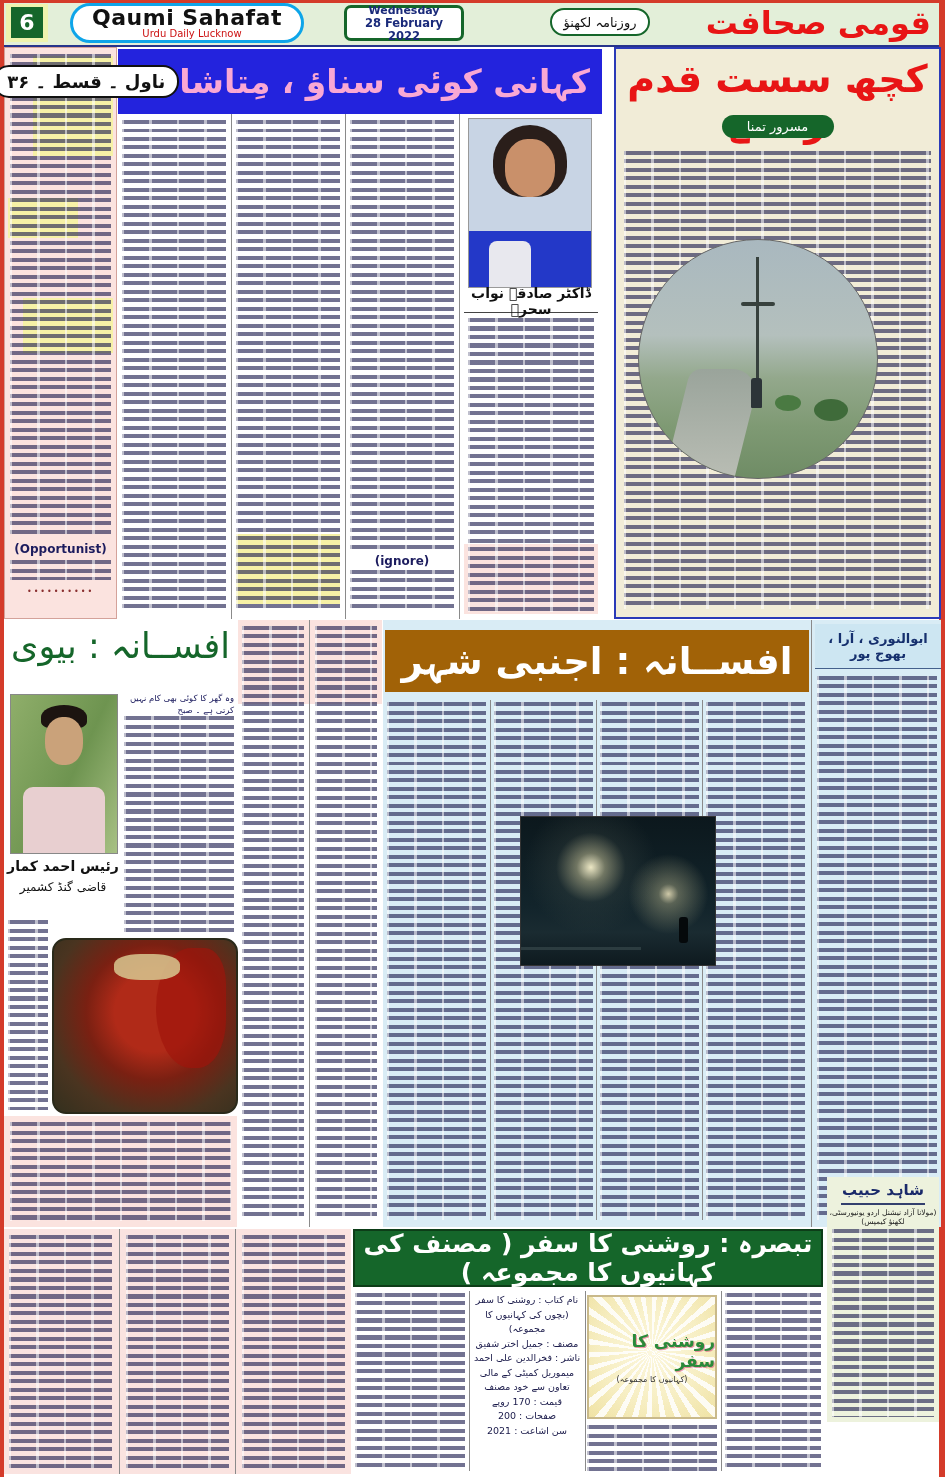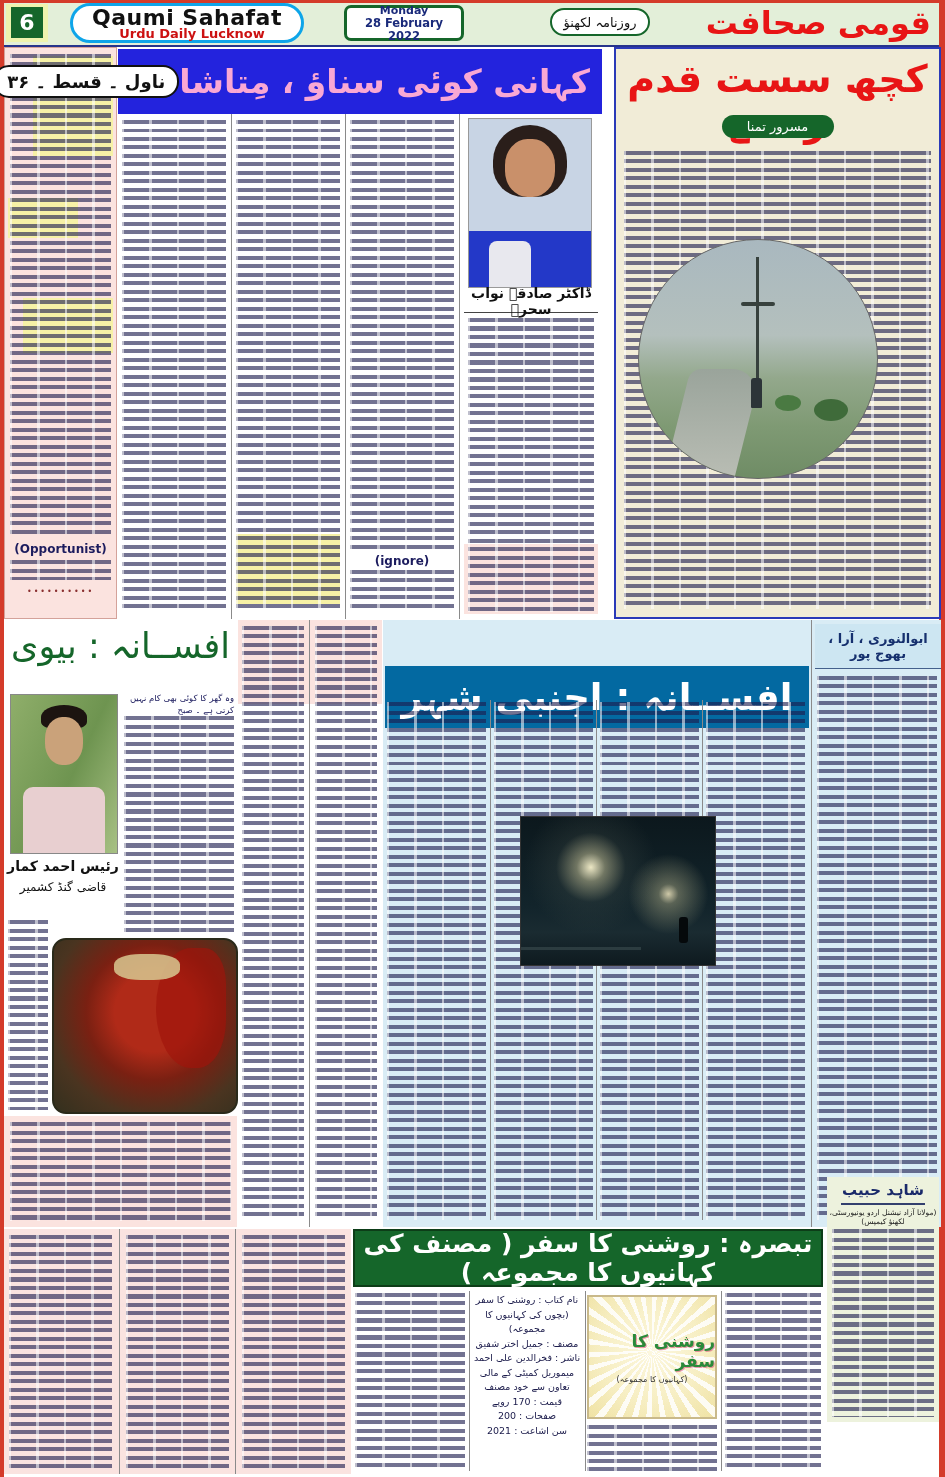--- a/index.html
+++ b/index.html
@@ -16,21 +16,21 @@
       repeating-linear-gradient(180deg, rgba(28,28,78,.62) 0 4px, transparent 4px 8.5px);}
   .sep{position:absolute;width:1px;background:#8a8a8a;}
   .rtl{direction:rtl;unicode-bidi:embed;}
   .center{display:flex;align-items:center;justify-content:center;text-align:center;}
   
   .header{left:4px;top:3px;width:935px;height:42px;background:#e3efd9;border-bottom:2px solid #26348c;}
   .numwrap{left:2px;top:1px;width:42px;height:38px;background:#eef3ae;}
   .pagenum{left:5px;top:3px;width:32px;height:31px;background:#15662a;color:#fff;font-size:22px;font-weight:bold;}
   .masthead{left:66px;top:0;width:234px;height:40px;background:#fff;border:3px solid #0ea5e9;border-radius:20px;box-sizing:border-box;flex-direction:column;}
   .mh-title{font-size:22px;font-weight:bold;color:#111;line-height:20px;letter-spacing:.5px;}
-  .mh-sub{font-size:13px;font-weight:bold;color:#cc1111;line-height:11px;margin-left:10px;}
+  .mh-sub{font-size:10px;font-weight:normal;color:#cc1111;line-height:11px;margin-left:10px;}
   .datebox{left:340px;top:2px;width:120px;height:36px;background:#fff;border:3px solid #15662a;border-radius:7px;box-sizing:border-box;flex-direction:column;color:#1a2a7a;font-weight:bold;}
   .date-day{font-size:11px;line-height:13px;}
   .date-full{font-size:11.5px;line-height:13px;}
   .edition{left:546px;top:5px;width:100px;height:28px;background:#fff;border:2px solid #15662a;border-radius:14px;box-sizing:border-box;font-size:13px;color:#111;}
   .urdu-masthead{right:8px;top:1px;font-size:32px;font-weight:bold;color:#e81515;}
   
   .pinkcol{left:4px;top:47px;width:113px;height:572px;background:#fbe3df;border:1px solid #d4a29a;box-sizing:border-box;}
   .ypatch{position:absolute;background:#f6f1a6;}
   .latin-line{position:absolute;text-align:center;font-size:12px;font-weight:bold;color:#1c1c5e;width:100%;}
   .dots-line{position:absolute;text-align:center;font-size:8px;color:#8a3030;width:100%;letter-spacing:2px;}
@@ -68,21 +68,21 @@
   .open-line{left:120px;top:72px;width:110px;font-size:8.5px;color:#1c1c5e;text-align:right;line-height:12px;}
   .painting{left:48px;top:318px;width:182px;height:172px;border-radius:14px;border:2px solid #2a2a1a;overflow:hidden;
     background:radial-gradient(circle at 55% 42%,#b02a18 0 28%,#7a2012 48%,#4a3420 74%,#33301e 100%);}
   .pt-head{position:absolute;top:14px;left:60px;width:66px;height:26px;background:#d8c890;border-radius:40%;opacity:.85;}
   .pt-veil{position:absolute;top:8px;right:10px;width:70px;height:120px;background:rgba(160,20,10,.65);border-radius:50% 30% 40% 50%;}
   .pinkpatch{position:absolute;background:#fbe3df;}
   
   .midcols{left:238px;top:620px;width:144px;height:607px;background:#fff;}
   
   .strange{left:383px;top:620px;width:558px;height:607px;background:#d9ecf5;}
-  .strange-head{position:absolute;left:2px;top:10px;width:424px;height:62px;background:#0369a1;color:#fff;font-size:37px;font-weight:bold;margin-top:36px;}
+  .strange-head{position:absolute;left:2px;top:10px;width:424px;height:62px;background:#a16207;color:#fff;font-size:37px;font-weight:bold;}
   .byline-box{position:absolute;left:432px;top:4px;width:126px;height:44px;background:#cde6f2;border-bottom:1px solid #44608c;color:#16306e;font-size:13px;font-weight:bold;}
   .night{position:absolute;left:137px;top:196px;width:194px;height:148px;border:1px solid #333;overflow:hidden;
     background:
       radial-gradient(circle at 36% 34%, rgba(248,242,205,.95) 0, rgba(210,205,160,.5) 9%, rgba(90,100,90,.18) 22%, transparent 42%),
       radial-gradient(circle at 76% 52%, rgba(240,230,190,.85) 0, rgba(200,195,150,.4) 6%, transparent 24%),
       linear-gradient(180deg,#0c181d 0%,#12242b 60%,#1a2b31 78%,#0e1a1f 100%);}
   .np-person{position:absolute;right:14%;bottom:15%;width:9px;height:26px;background:#05090b;border-radius:3px;}
   .np-road{position:absolute;left:0;bottom:10%;width:62%;height:3px;background:#2c3c40;}
   
   .botleft{left:4px;top:1229px;width:347px;height:245px;background:#fae3e0;}
@@ -113,21 +113,21 @@
 
   <div class="abs header">
     <div class="abs numwrap">
       <div class="abs pagenum center">6</div>
     </div>
     <div class="abs masthead center">
       <div class="mh-title">Qaumi Sahafat</div>
       <div class="mh-sub">Urdu Daily Lucknow</div>
     </div>
     <div class="abs datebox center">
-      <div class="date-day">Monday</div>
+      <div class="date-day">Wednesday</div>
       <div class="date-full">28 February 2022</div>
     </div>
     <div class="abs edition center rtl">روزنامہ لکھنؤ</div>
     <div class="abs urdu-masthead rtl">قومی صحافت</div>
   </div>
 
   <div class="abs pinkcol">
     <div class="ypatch" style="right:3px;top:8px;width:80px;height:100px;"></div>
     <div class="ypatch" style="left:3px;top:150px;width:70px;height:40px;"></div>
     <div class="ypatch" style="right:3px;top:250px;width:90px;height:55px;"></div>

